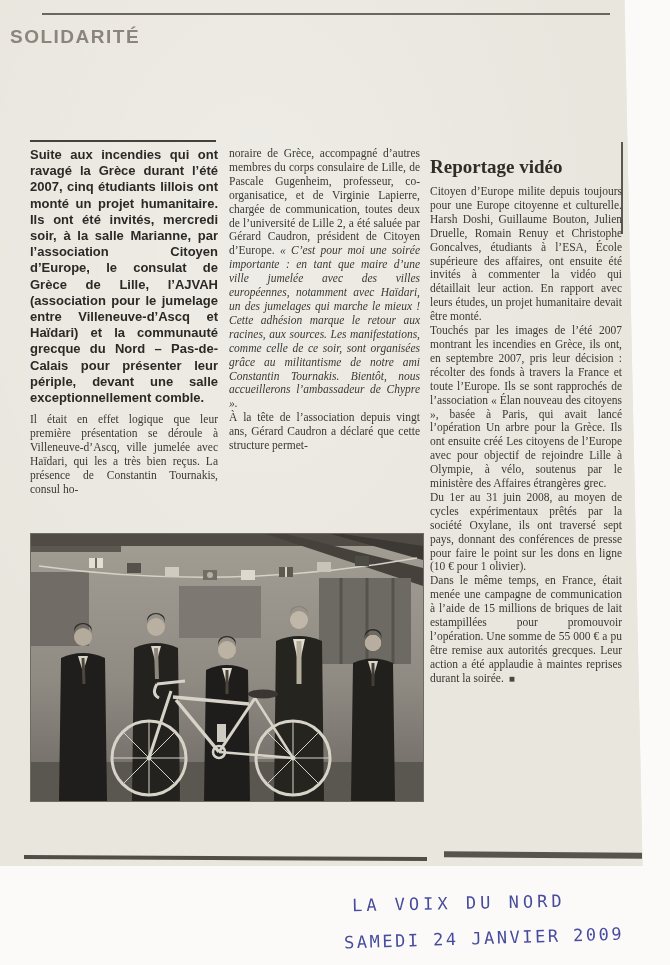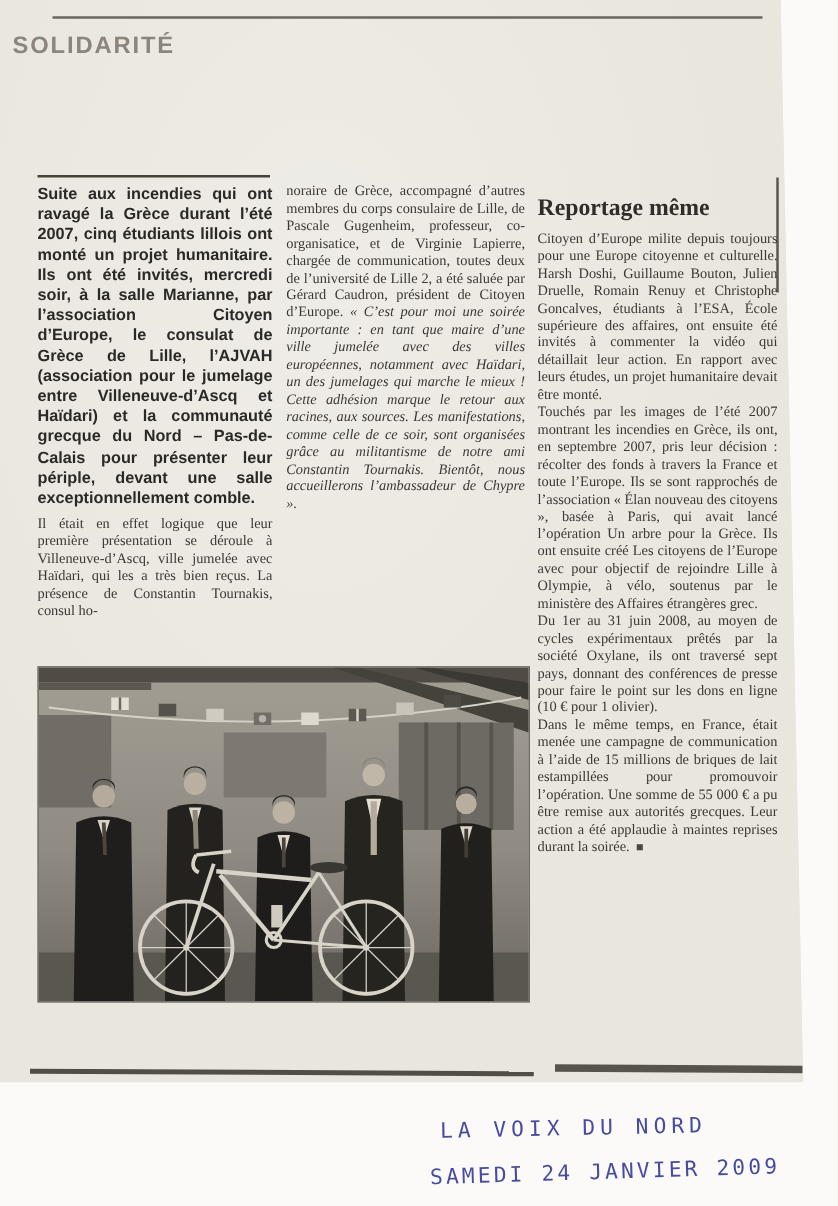--- a/index.html
+++ b/index.html
@@ -111,24 +111,25 @@
     <div class="col-rule"></div>
     <div class="vert-rule"></div>
 
     <div class="col col-1">
       <p class="lead">Suite aux incendies qui ont ravagé la Grèce durant l’été 2007, cinq étudiants lillois ont monté un projet humanitaire. Ils ont été invités, mercredi soir, à la salle Marianne, par l’association Citoyen d’Europe, le consulat de Grèce de Lille, l’AJVAH (association pour le jumelage entre Villeneuve-d’Ascq et Haïdari) et la communauté grecque du Nord – Pas-de-Calais pour présenter leur périple, devant une salle exceptionnellement comble.</p>
       <p>Il était en effet logique que leur première présentation se déroule à Villeneuve-d’Ascq, ville jumelée avec Haïdari, qui les a très bien reçus. La présence de Constantin Tournakis, consul ho-</p>
     </div>
 
     <div class="col col-2">
       <p><span>noraire de Grèce, accompagné d’autres membres du corps consulaire de Lille, de Pascale Gugenheim, professeur, co-organisatice, et de Virginie Lapierre, chargée de communication, toutes deux de l’université de Lille 2, a été saluée par Gérard Caudron, président de Citoyen d’Europe. </span><span class="italic">« C’est pour moi une soirée importante : en tant que maire d’une ville jumelée avec des villes européennes, notamment avec Haïdari, un des jumelages qui marche le mieux ! Cette adhésion marque le retour aux racines, aux sources. Les manifestations, comme celle de ce soir, sont organisées grâce au militantisme de notre ami Constantin Tournakis. Bientôt, nous accueillerons l’ambassadeur de Chypre ».</span></p>
+      <p>À la tête de l’association depuis vingt ans, Gérard Caudron a déclaré que cette structure permet-</p>
     </div>
 
     <div class="col col-3">
-      <p class="subhead">Reportage même</p>
+      <p class="subhead">Reportage vidéo</p>
       <p>Citoyen d’Europe milite depuis toujours pour une Europe citoyenne et culturelle. Harsh Doshi, Guillaume Bouton, Julien Druelle, Romain Renuy et Christophe Goncalves, étudiants à l’ESA, École supérieure des affaires, ont ensuite été invités à commenter la vidéo qui détaillait leur action. En rapport avec leurs études, un projet humanitaire devait être monté.</p>
       <p>Touchés par les images de l’été 2007 montrant les incendies en Grèce, ils ont, en septembre 2007, pris leur décision : récolter des fonds à travers la France et toute l’Europe. Ils se sont rapprochés de l’association « Élan nouveau des citoyens », basée à Paris, qui avait lancé l’opération Un arbre pour la Grèce. Ils ont ensuite créé Les citoyens de l’Europe avec pour objectif de rejoindre Lille à Olympie, à vélo, soutenus par le ministère des Affaires étrangères grec.</p>
       <p>Du 1er au 31 juin 2008, au moyen de cycles expérimentaux prêtés par la société Oxylane, ils ont traversé sept pays, donnant des conférences de presse pour faire le point sur les dons en ligne (10 € pour 1 olivier).</p>
       <p><span>Dans le même temps, en France, était menée une campagne de communication à l’aide de 15 millions de briques de lait estampillées pour promouvoir l’opération. Une somme de 55 000 € a pu être remise aux autorités grecques. Leur action a été applaudie à maintes reprises durant la soirée.</span><span class="end-mark">■</span></p>
     </div>
 
     <div class="photo">
       <svg width="392" height="267" viewBox="0 0 392 267" xmlns="http://www.w3.org/2000/svg">
         <defs>
           <linearGradient id="bg" x1="0" y1="0" x2="0" y2="1">

